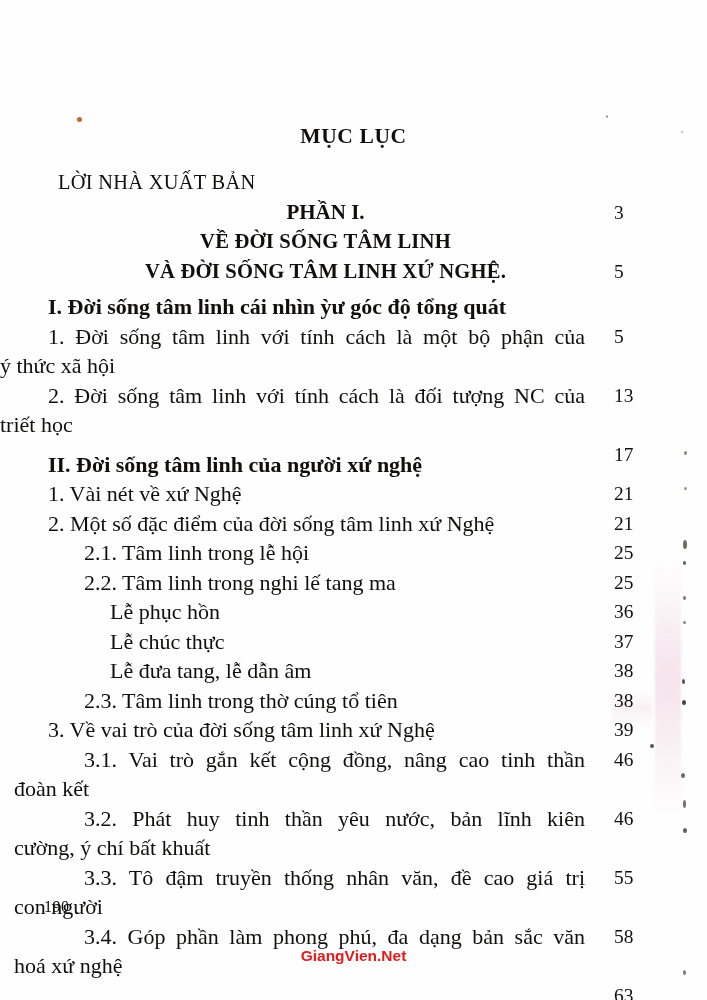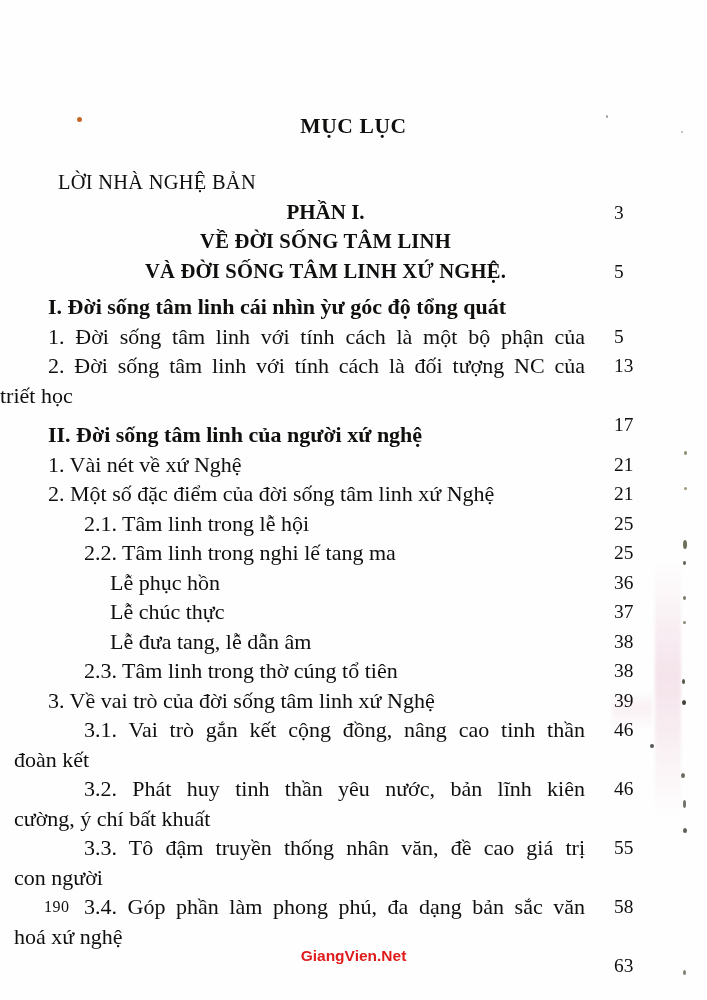--- a/index.html
+++ b/index.html
@@ -34,21 +34,21 @@
         rgba(240,215,225,0) 0%,
         rgba(236,205,218,0.55) 45%,
         rgba(240,220,228,0) 100%);
     filter: blur(1.6px);
   }
 
   
   .doc-title {
     position: absolute;
     left: 0;
-    top: 114px;
+    top: 124px;
     width: 707px;
     text-align: center;
     font-size: 21.5px;
     font-weight: bold;
     letter-spacing: 0.6px;
   }
 
   
   .toc {
     position: absolute;
@@ -175,21 +175,21 @@
   <div class="speck" style="left:683px; top:828px; width:4px; height:5px; background:#5e5e55;"></div>
   <div class="speck" style="left:683px; top:970px; width:3px; height:5px; background:#7e7e72;"></div>
   <div class="smudge" style="left:655px; top:560px; width:26px; height:260px;"></div>
   <div class="smudge" style="left:612px; top:690px; width:40px; height:40px; opacity:.5;"></div>
 
   <div class="doc-title">MỤC LỤC</div>
 
   <div class="toc">
 
     <div class="row lvl0">
-      <span class="label heading-caps">LỜI NHÀ NGHỆ BẢN</span>
+      <span class="label heading-caps">LỜI NHÀ XUẤT BẢN</span>
       <span class="pg">3</span>
     </div>
 
     <div class="row center">
       <span class="label part-title shiftl">PHẦN I.</span>
     </div>
 
     <div class="row center">
       <span class="label part-sub shiftl">VỀ ĐỜI SỐNG TÂM LINH</span>
       <span class="pg">5</span>
@@ -202,20 +202,21 @@
     <div style="height:6px"></div>
 
     <div id="entries">
         <div class="row lvl1 bold">
           <span class="label">I. Đời sống tâm linh cái nhìn ỳư góc độ tổng quát</span>
           <span class="pg">5</span>
         </div>
         <div class="row lvl1 just">
           <span class="label">
             <span class="l1">1. Đời sống tâm linh với tính cách là một bộ phận của</span>
+            <span class="l2">ý thức xã hội</span>
           </span>
           <span class="pg">13</span>
         </div>
         <div class="row lvl1 just">
           <span class="label">
             <span class="l1">2. Đời sống tâm linh với tính cách là đối tượng NC của</span>
             <span class="l2">triết học</span>
           </span>
           <span class="pg">17</span>
         </div>

